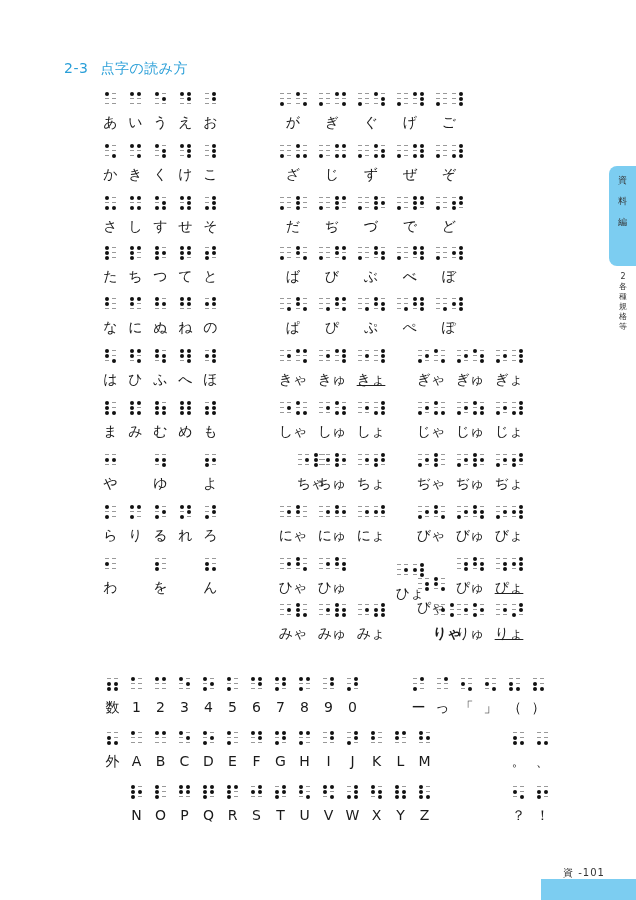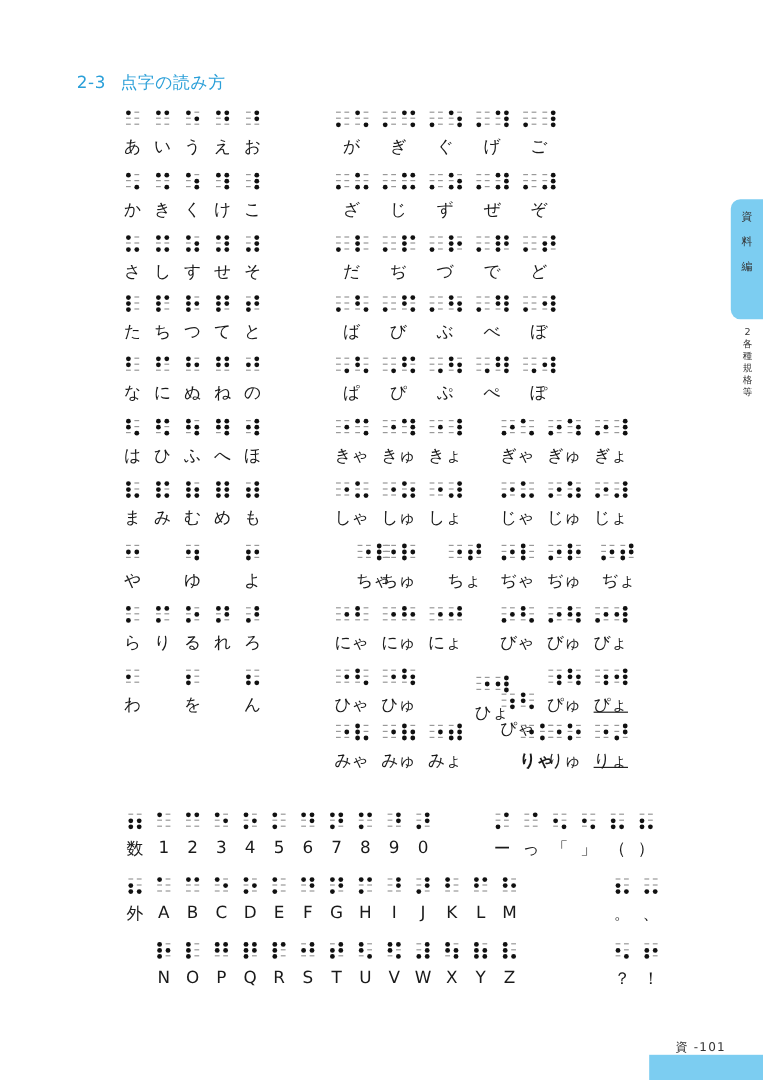--- a/index.html
+++ b/index.html
@@ -798,21 +798,21 @@
           <span class="dot off"></span>
           <span class="dot off"></span>
         </span><span class="br">
           <span class="dot on"></span>
           <span class="dot on"></span>
           <span class="dot off"></span>
           <span class="dot on"></span>
           <span class="dot off"></span>
           <span class="dot on"></span>
         </span></div><div class="label">きゅ</div></div>
-    <div class="cell" style="left: 350px; top: 348px; width: 42px;"><div class="braille"><span class="br">
+    <div class="cell" style="left: 350px; top: 348px; width: 42px; text-decoration: underline;"><div class="braille"><span class="br">
           <span class="dot off"></span>
           <span class="dot off"></span>
           <span class="dot off"></span>
           <span class="dot on"></span>
           <span class="dot off"></span>
           <span class="dot off"></span>
         </span><span class="br">
           <span class="dot off"></span>
           <span class="dot on"></span>
           <span class="dot off"></span>
@@ -888,21 +888,21 @@
           <span class="dot off"></span>
           <span class="dot off"></span>
         </span><span class="br">
           <span class="dot on"></span>
           <span class="dot off"></span>
           <span class="dot on"></span>
           <span class="dot on"></span>
           <span class="dot on"></span>
           <span class="dot off"></span>
         </span></div><div class="label">ちゅ</div></div>
-    <div class="cell" style="left: 366px; top: 452px; width: 42px;"><div class="braille"><span class="br">
+    <div class="cell" style="left: 350px; top: 452px; width: 42px;"><div class="braille"><span class="br">
           <span class="dot off"></span>
           <span class="dot off"></span>
           <span class="dot off"></span>
           <span class="dot on"></span>
           <span class="dot off"></span>
           <span class="dot off"></span>
         </span><span class="br">
           <span class="dot off"></span>
           <span class="dot on"></span>
           <span class="dot on"></span>
@@ -1158,21 +1158,21 @@
           <span class="dot on"></span>
           <span class="dot off"></span>
         </span><span class="br">
           <span class="dot on"></span>
           <span class="dot off"></span>
           <span class="dot on"></span>
           <span class="dot on"></span>
           <span class="dot on"></span>
           <span class="dot off"></span>
         </span></div><div class="label">ぢゅ</div></div>
-    <div class="cell" style="left: 488px; top: 452px; width: 42px; text-align: right;"><div class="braille"><span class="br">
+    <div class="cell" style="left: 488px; top: 452px; width: 42px;"><div class="braille"><span class="br">
           <span class="dot off"></span>
           <span class="dot off"></span>
           <span class="dot off"></span>
           <span class="dot on"></span>
           <span class="dot on"></span>
           <span class="dot off"></span>
         </span><span class="br">
           <span class="dot off"></span>
           <span class="dot on"></span>
           <span class="dot on"></span>

